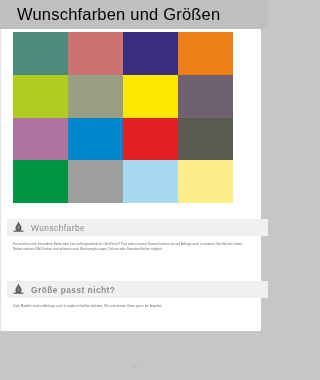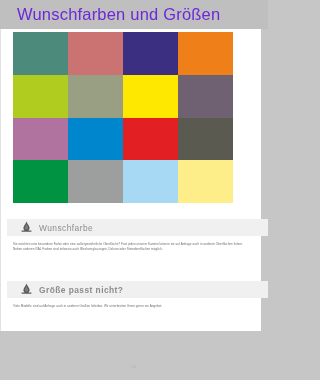--- a/index.html
+++ b/index.html
@@ -24,21 +24,21 @@
     height: 29px;
     background: #bfbfbf;
   }
   .header-title {
     position: absolute;
     left: 17px;
     top: 4px;
     font-size: 16.5px;
     font-weight: 400;
     letter-spacing: 0.2px;
-    color: #6d28d9;
+    color: #000000;
     white-space: nowrap;
     line-height: 21px;
   }
 
   
   .page-sheet {
     position: absolute;
     left: 0;
     top: 29px;
     width: 261px;
@@ -67,21 +67,20 @@
 
   
   .section-head {
     position: absolute;
     left: 6px;
     width: 292px;
     height: 17px;
     background: #f0f0f0;
     display: flex;
     align-items: center;
-    padding-left: 8px;
   }
   .section-head.first { top: 190px; }
   .section-head.second { top: 252px; font-weight: bold; }
 
   .sec-icon {
     width: 13px;
     height: 13px;
     margin-left: 5px;
     margin-right: 6px;
     flex: 0 0 auto;

